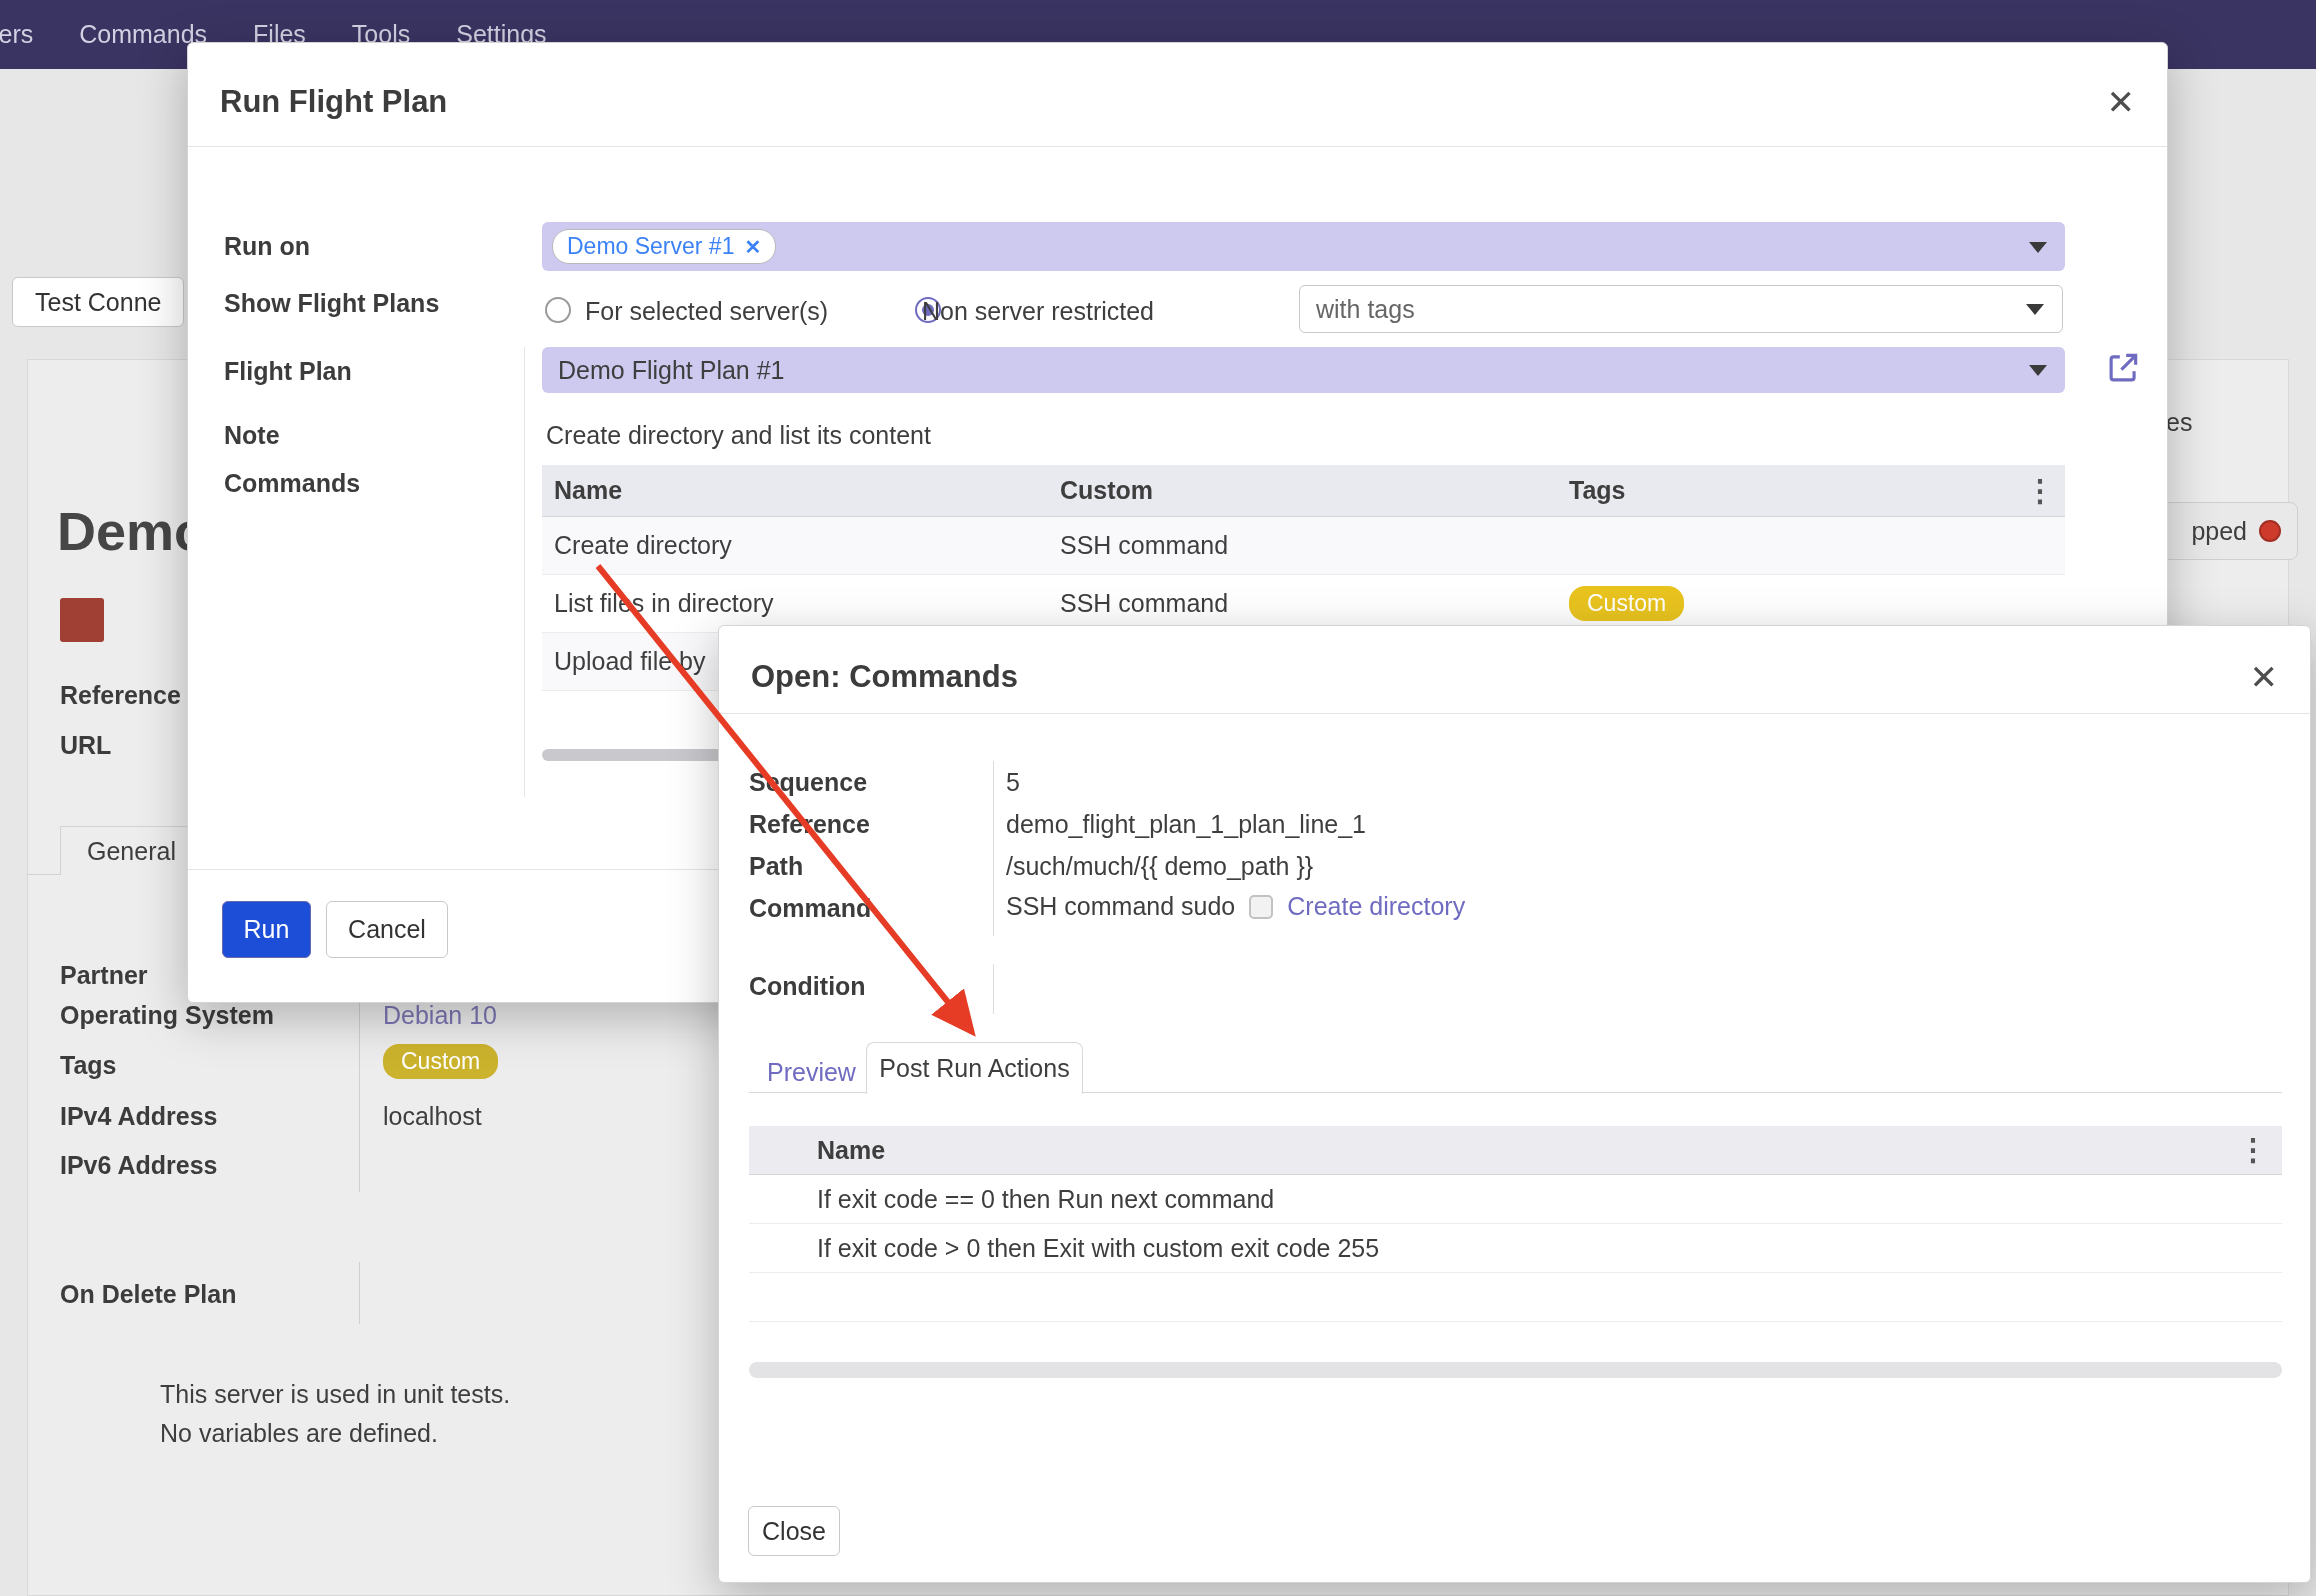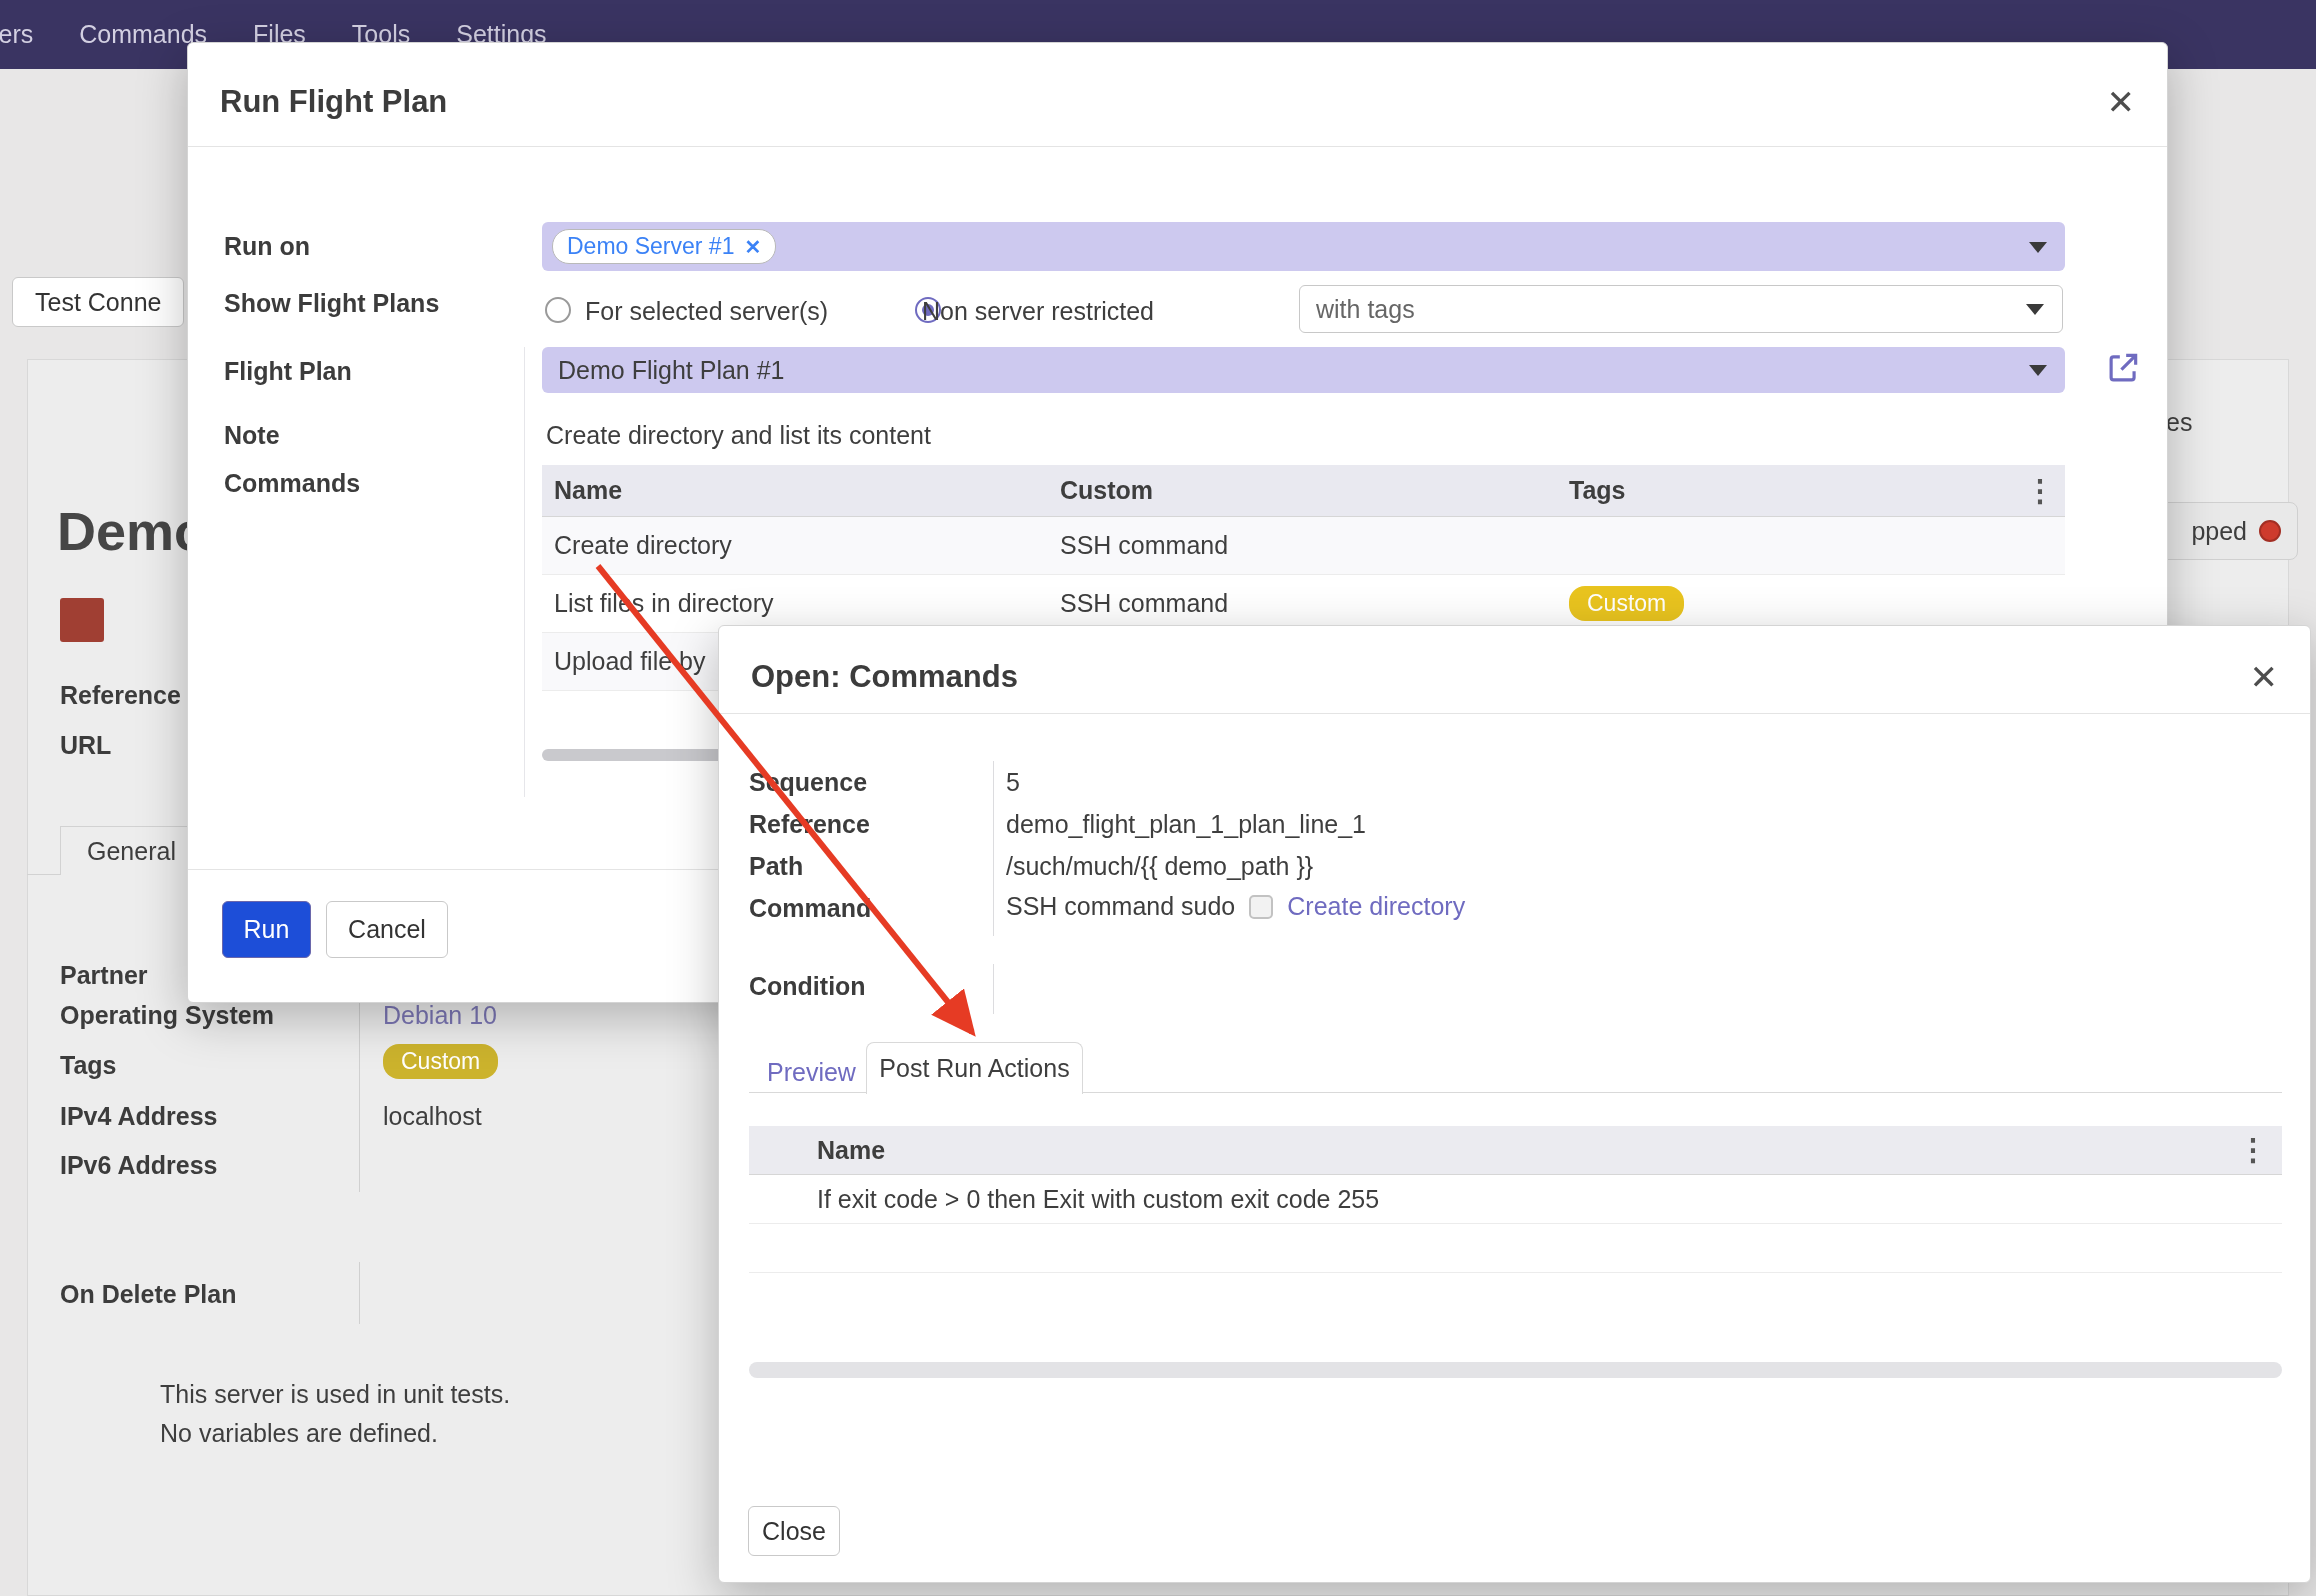--- a/index.html
+++ b/index.html
@@ -240,20 +240,24 @@
   <div class="tab-active" style="left:147px; top:416px; width:217px; height:52px;">Post Run Actions</div>
 
   <div class="t2">
     <div class="t2-h">
       <span class="t2-pad"></span>
       <span>Name</span>
       <span class="kebab kb-abs" style="right:14px;">⋮</span>
     </div>
     <div class="t2-r">
       <span class="t2-pad"></span>
+      <span>If exit code == 0 then Run next command</span>
+    </div>
+    <div class="t2-r">
+      <span class="t2-pad"></span>
       <span>If exit code &gt; 0 then Exit with custom exit code 255</span>
     </div>
     <div class="t2-r"></div>
   </div>
 
   <div class="abs" style="left:30px; top:736px; width:1533px; height:16px; background:#e3e3e6; border-radius:8px;"></div>
 
   <button class="btn btn-light abs" style="left:29px; top:880px; width:92px; height:50px;">Close</button>
 </div>
 

